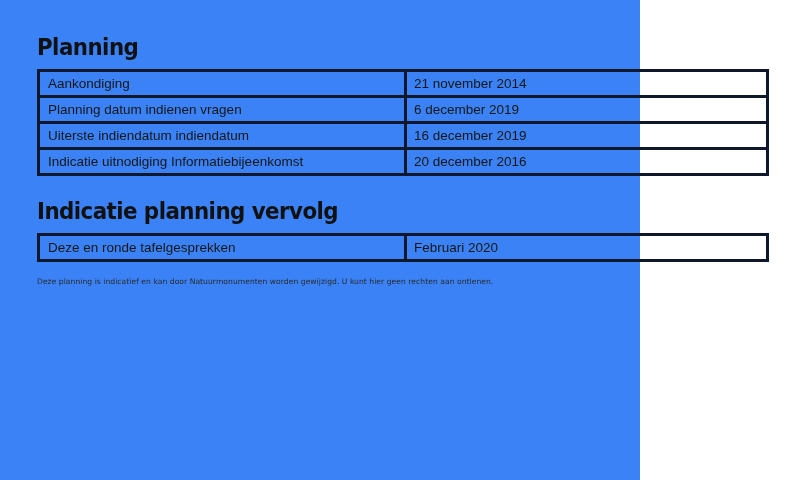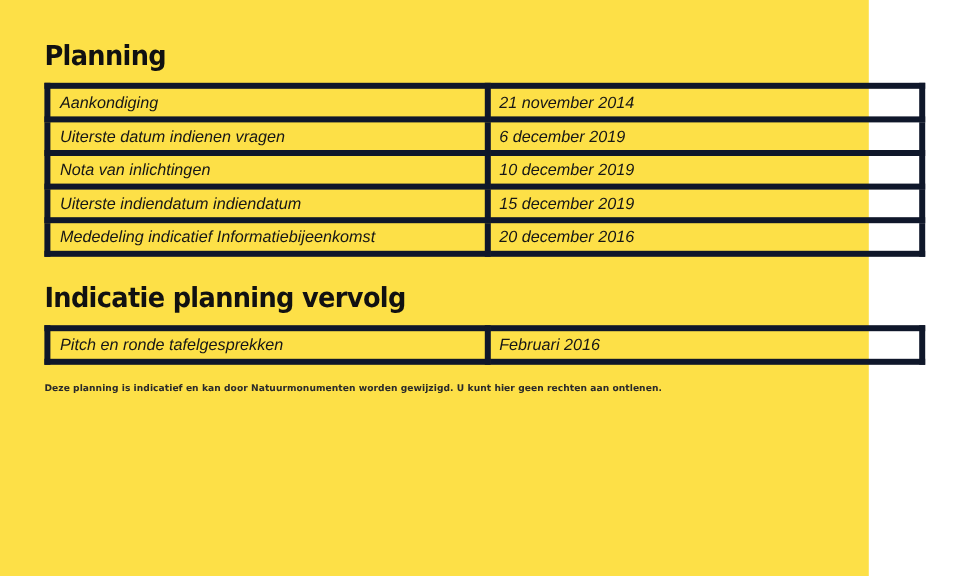--- a/index.html
+++ b/index.html
@@ -10,23 +10,23 @@
   body {
     width: 800px;
     height: 480px;
     overflow: hidden;
     font-family: "Liberation Sans", sans-serif;
     color: #1a1a1a;
     -webkit-font-smoothing: antialiased;
   }
   .page {
     position: relative;
-    width: 724px;
+    width: 640px;
     height: 480px;
-    background: #fde047;
+    background: #3b82f6;
     box-sizing: border-box;
     padding: 34px 34px 0 37px;
   }
   .section-heading {
     font-family: "DejaVu Sans", sans-serif;
     font-weight: bold;
     font-size: 23px;
     line-height: 26px;
     letter-spacing: -0.6px;
     color: #111111;
@@ -44,39 +44,38 @@
   }
   table.schedule {
     border-collapse: collapse;
     width: 729px;
     table-layout: fixed;
     border: 1.5px solid #2b2b2b;
   }
   table.schedule col.c-label { width: 367px; }
   table.schedule col.c-value { width: 362px; }
   table.schedule td {
-    border: 5px solid #0f172a;
+    border: 3px solid #0f172a;
     height: 22px;
     padding: 0 0 1px 8px;
     font-family: "Liberation Sans", sans-serif;
     font-size: 13.5px;
     line-height: 15px;
     color: #161616;
     white-space: nowrap;
     overflow: hidden;
     vertical-align: middle;
-    font-style: italic;
   }
   table.schedule td.value {
     padding-left: 7px;
   }
   .footnote {
     margin-top: 14px;
     font-family: "DejaVu Sans", sans-serif;
-    font-weight: bold;
+    font-weight: normal;
     font-size: 7.6px;
     line-height: 11px;
     letter-spacing: 0.05px;
     color: #2a2a2a;
     white-space: nowrap;
   }
 </style>
 </head>
 <body>
 
@@ -88,48 +87,44 @@
     <colgroup>
         <col class="c-label">
         <col class="c-value">
       </colgroup>
     <tbody>
       <tr>
         <td class="label">Aankondiging</td>
         <td class="value">21 november 2014</td>
       </tr>
       <tr>
-        <td class="label">Uiterste datum indienen vragen</td>
+        <td class="label">Planning datum indienen vragen</td>
         <td class="value">6 december 2019</td>
       </tr>
       <tr>
-        <td class="label">Nota van inlichtingen</td>
-        <td class="value">10 december 2019</td>
+        <td class="label">Uiterste indiendatum indiendatum</td>
+        <td class="value">16 december 2019</td>
       </tr>
       <tr>
-        <td class="label">Uiterste indiendatum indiendatum</td>
-        <td class="value">15 december 2019</td>
-      </tr>
-      <tr>
-        <td class="label">Mededeling indicatief Informatiebijeenkomst</td>
+        <td class="label">Indicatie uitnodiging Informatiebijeenkomst</td>
         <td class="value">20 december 2016</td>
       </tr>
     </tbody>
   </table>
 
   <h2 class="section-heading heading-vervolg">Indicatie planning vervolg</h2>
 
   <table class="schedule">
     <colgroup>
         <col class="c-label">
         <col class="c-value">
       </colgroup>
     <tbody>
       <tr>
-        <td class="label">Pitch en ronde tafelgesprekken</td>
-        <td class="value">Februari 2016</td>
+        <td class="label">Deze en ronde tafelgesprekken</td>
+        <td class="value">Februari 2020</td>
       </tr>
     </tbody>
   </table>
 
   <p class="footnote">Deze planning is indicatief en kan door Natuurmonumenten worden gewijzigd. U kunt hier geen rechten aan ontlenen.</p>
 
 </div>
 
 </body></html>

